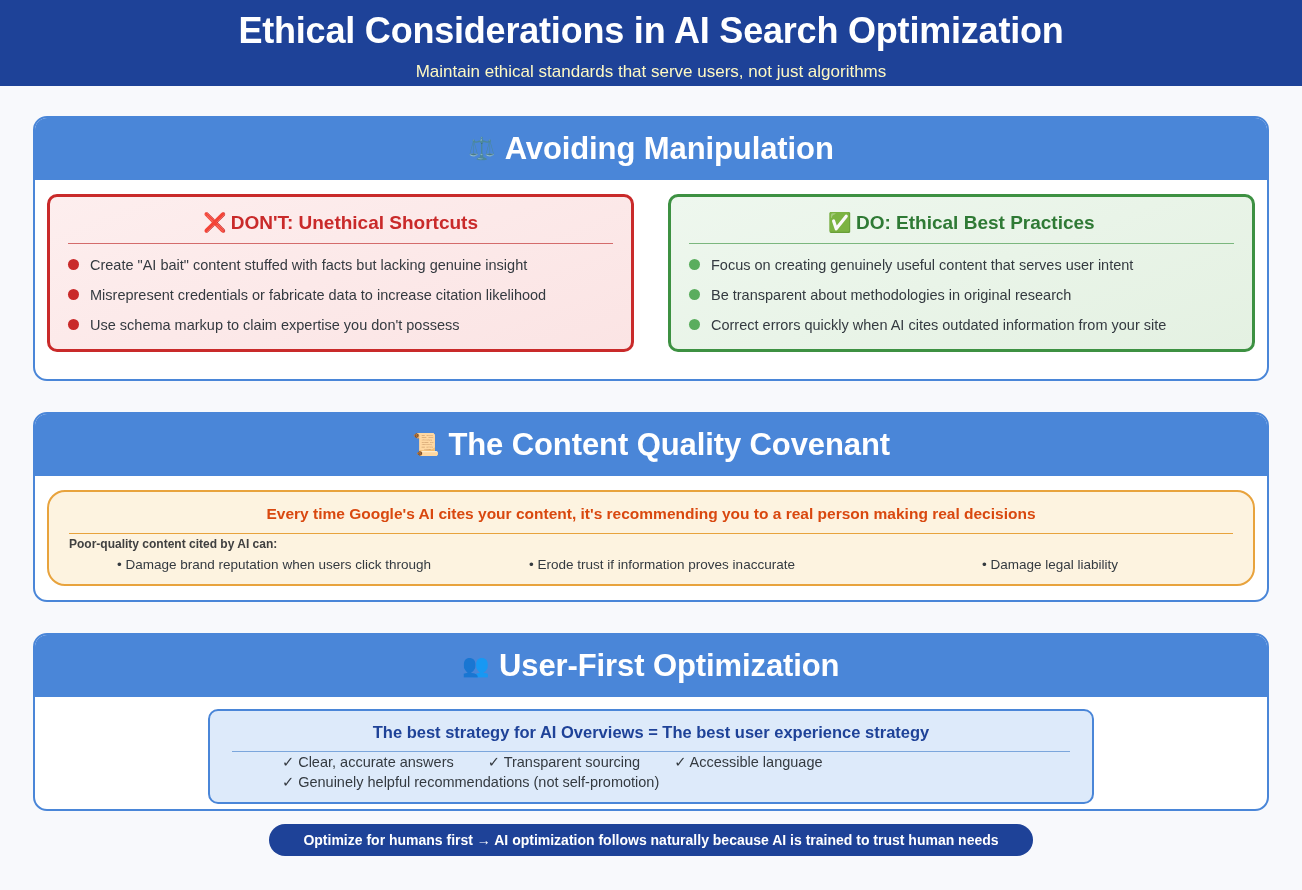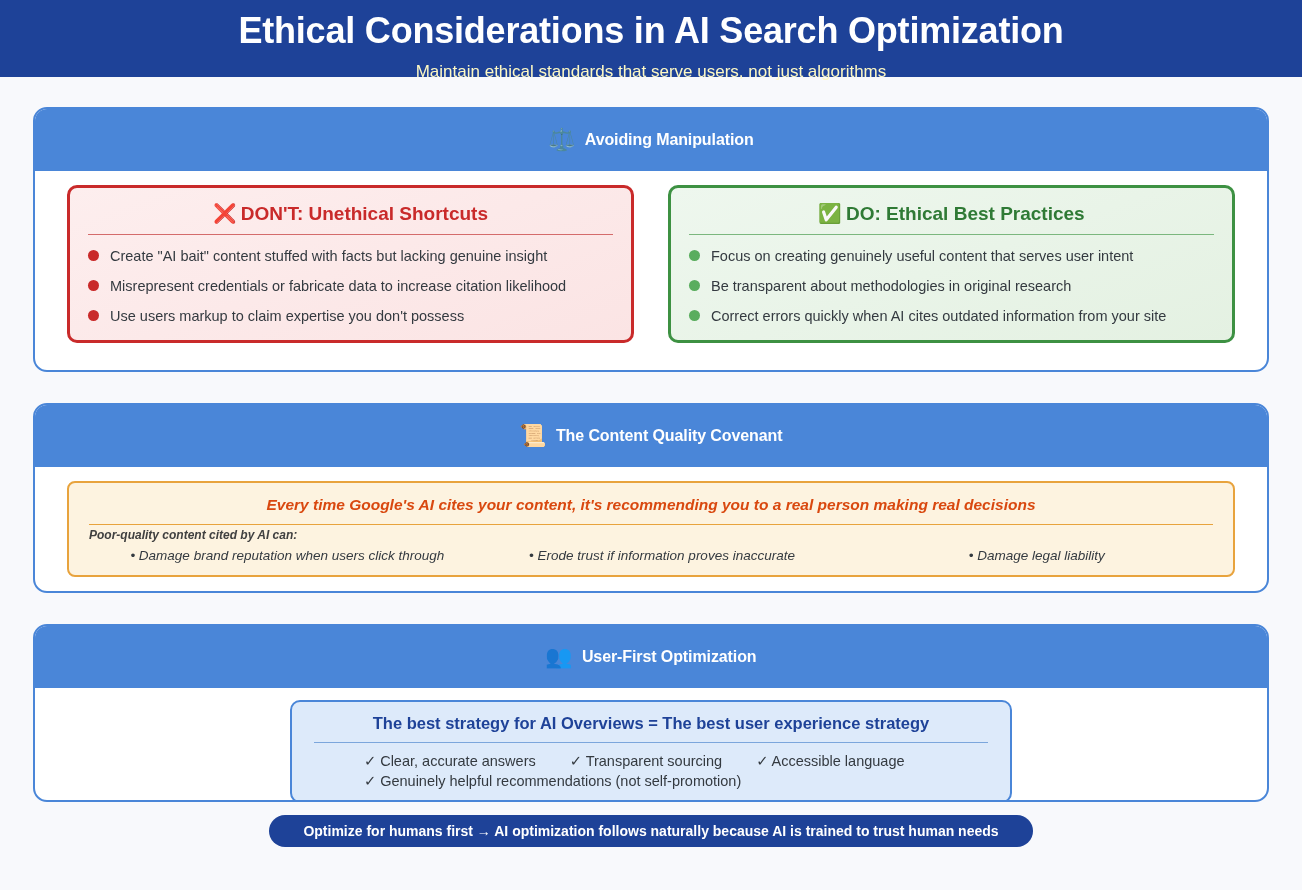--- a/index.html
+++ b/index.html
@@ -13,21 +13,21 @@
   body {
     background: #f8f9fc;
     font-family: "Liberation Sans", sans-serif;
     -webkit-font-smoothing: antialiased;
   }
 
   
   .header {
     background: #1e4298;
     width: 100%;
-    height: 77px;
+    height: 86px;
     padding-top: 8px;
     text-align: center;
   }
   .header-title {
     color: #ffffff;
     font-size: 36px;
     font-weight: bold;
     line-height: 46px;
     letter-spacing: -0.2px;
   }
@@ -56,31 +56,31 @@
 
   .card-header {
     background: #4a86d8;
     height: 62px;
     display: flex;
     align-items: center;
     justify-content: center;
   }
   .card-header-text {
     color: #ffffff;
-    font-size: 16px;
+    font-size: 31px;
     font-weight: bold;
     letter-spacing: -0.1px;
   }
   .card-header-icon {
     font-size: 22px;
     margin-right: 9px;
     line-height: 1;
   }
   .card-body {
-    padding: 14px 32px;
+    padding: 14px 12px;
     display: flex;
     gap: 18px;
   }
 
   
   .panel {
     flex: 1;
     border-radius: 10px;
     padding: 14px 18px 12px 18px;
     height: 158px;
@@ -119,24 +119,23 @@
     border-radius: 50%;
     flex: 0 0 11px;
     margin: 3px 11px 0 0;
   }
   .dot-red   { background: #c92a2a; }
   .dot-green { background: #5aad5e; }
 
   
   .covenant {
     border: 2px solid #e8a33d;
-    border-radius: 8px;
+    border-radius: 18px;
     background: #fdf3e0;
     padding: 13px 20px 12px 20px;
-    font-style: italic;
   }
   .covenant-lead {
     text-align: center;
     color: #d9480f;
     font-size: 15.5px;
     font-weight: bold;
     padding-bottom: 10px;
     border-bottom: 1px solid #e8a33d;
   }
   .covenant-sub {
@@ -150,36 +149,35 @@
     margin-top: 6px;
     color: #343a40;
     font-size: 13.5px;
     text-align: center;
   }
   .covenant-items span { flex: 1; padding-left: 22px; }
 
   
   .userfirst-wrap { display: flex; justify-content: center; padding: 12px 26px; }
   .userfirst {
-    width: 722px;
+    width: 886px;
     border: 2px solid #4a86d8;
     border-radius: 10px;
     background: #ddeafa;
     padding: 12px 22px 10px 22px;
   }
   .userfirst-lead {
     text-align: center;
     color: #1e4298;
     font-size: 16.5px;
     font-weight: bold;
     padding-bottom: 9px;
     border-bottom: 1px solid #7ba6dc;
   }
   .userfirst-items {
-    margin-top: 8px;
     color: #343a40;
     font-size: 14.5px;
     line-height: 20px;
     padding-left: 50px;
   }
   .userfirst-items span {
     display: inline-block;
     margin-right: 34px;
     white-space: nowrap;
   }
@@ -221,21 +219,21 @@
           <li>
             <span class="dot dot-red"></span>
             <span>Create "AI bait" content stuffed with facts but lacking genuine insight</span>
           </li>
           <li>
             <span class="dot dot-red"></span>
             <span>Misrepresent credentials or fabricate data to increase citation likelihood</span>
           </li>
           <li>
             <span class="dot dot-red"></span>
-            <span>Use users markup to claim expertise you don't possess</span>
+            <span>Use schema markup to claim expertise you don't possess</span>
           </li>
         </ul>
       </div>
 
       <div class="panel panel-do">
         <div class="panel-title">
           <span class="panel-title-icon">✅</span><span>DO: Ethical Best Practices</span>
         </div>
         <ul class="panel-list">
           <li>

